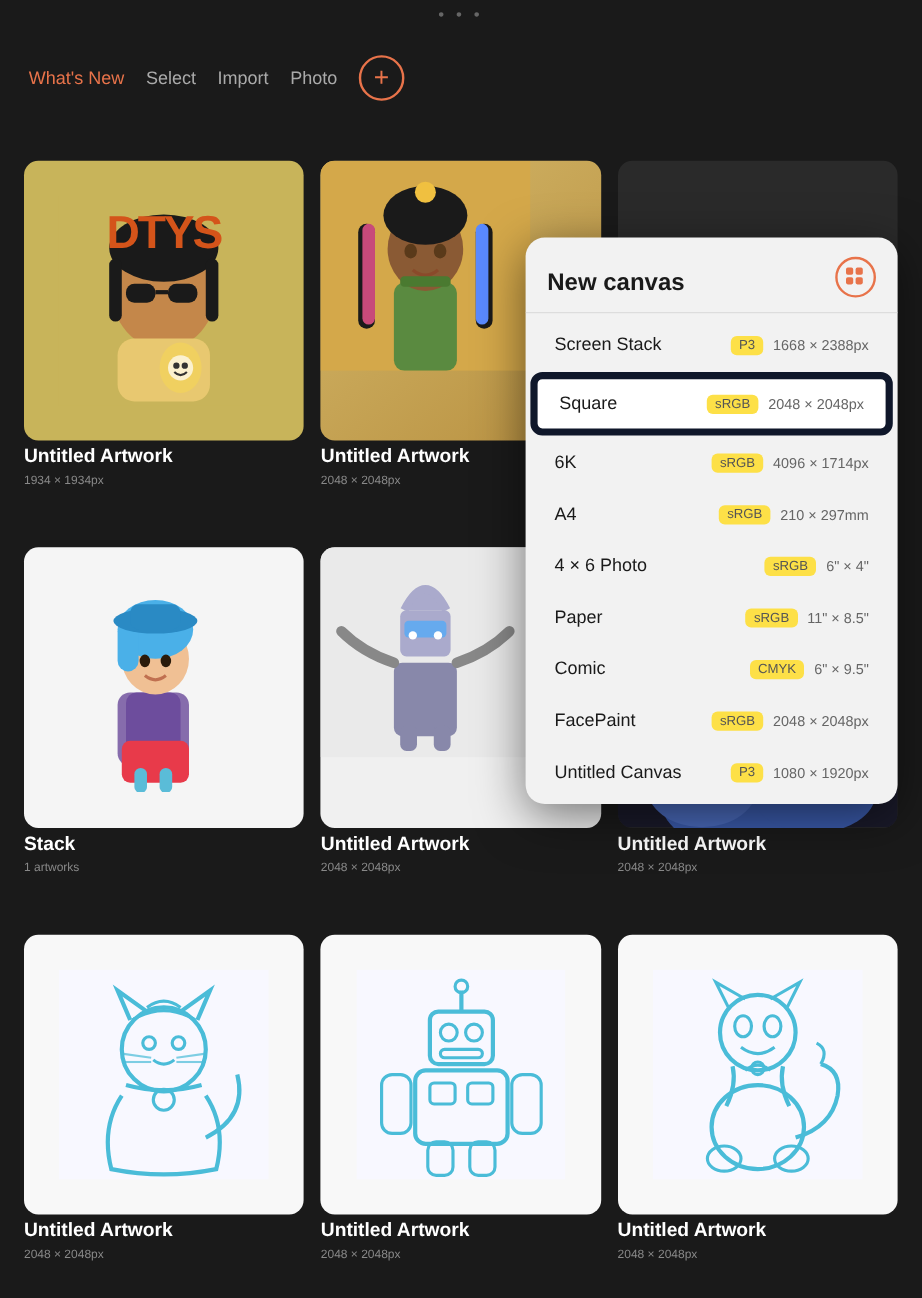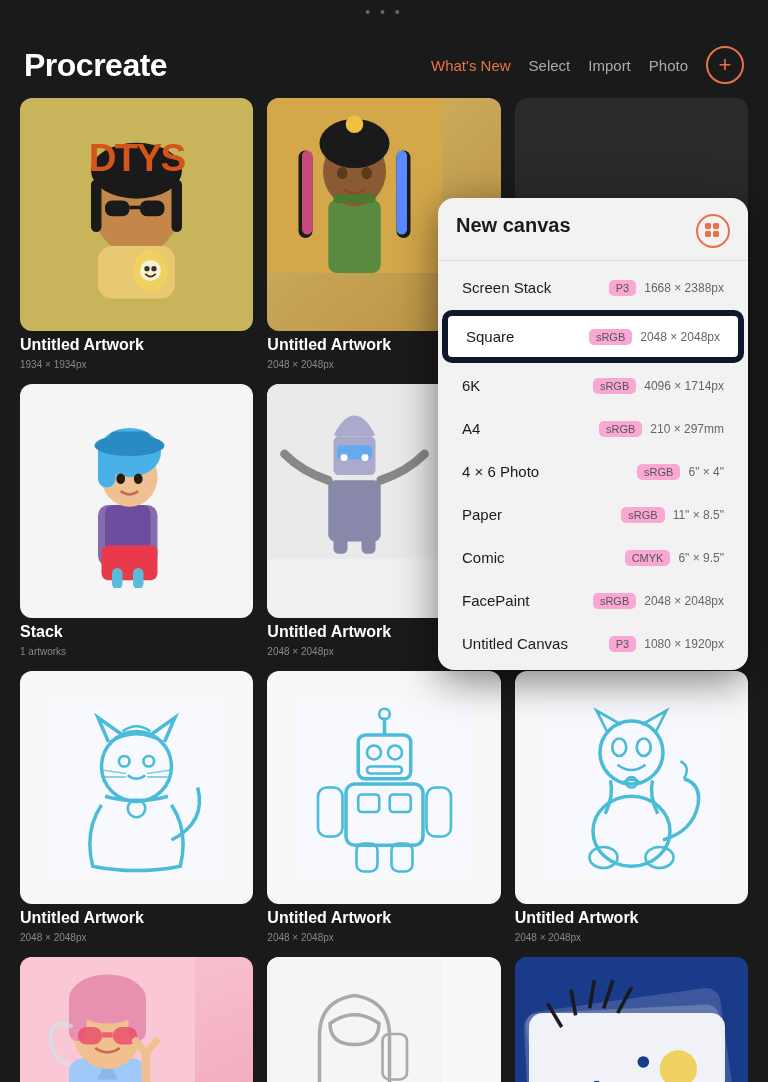--- a/index.html
+++ b/index.html
@@ -76,20 +76,21 @@
       display: flex;
       flex-direction: column;
       gap: 5px;
     }
     .artwork-thumb {
       width: 100%;
       aspect-ratio: 1;
       border-radius: 12px;
       overflow: hidden;
       position: relative;
+      margin-top: 36px;
     }
     .artwork-label {
       font-size: 16px;
       font-weight: 600;
       color: #fff;
     }
     .artwork-sublabel {
       font-size: 10px;
       color: #888;
     }
@@ -141,21 +142,21 @@
       width: 310px;
       background: #f2f2f2;
       border-radius: 16px;
       padding: 0;
       box-shadow: 0 10px 40px rgba(0,0,0,0.5);
       z-index: 100;
       overflow: hidden;
     }
     .popup-header {
       display: flex;
-      align-items: flex-start;
+      align-items: flex-end;
       justify-content: space-between;
       padding: 16px 18px 12px 18px;
       border-bottom: 1px solid #ddd;
     }
     .popup-title {
       font-size: 20px;
       font-weight: 700;
       color: #1a1a1a;
     }
     .popup-icon-btn {
@@ -192,21 +193,21 @@
       font-weight: 500;
       color: #1a1a1a;
     }
     .popup-row-meta {
       display: flex;
       align-items: center;
       gap: 8px;
     }
     .popup-tag {
       font-size: 11px;
-      background: #f9a8d4;
+      background: #fde047;
       color: #555;
       padding: 2px 7px;
       border-radius: 5px;
       font-weight: 500;
     }
     .popup-dims {
       font-size: 12px;
       color: #666;
     }
 
@@ -216,21 +217,20 @@
     }
   </style>
 </head>
 <body>
 
 <div class="three-dots">
   <span>• • •</span>
 </div>
 
 <header class="header">
-  <div class="header-title">Procreate</div>
   <nav class="header-nav">
     <span class="nav-item active">What's New</span>
     <span class="nav-item">Select</span>
     <span class="nav-item">Import</span>
     <span class="nav-item">Photo</span>
     <div class="add-button">+</div>
   </nav>
 </header>
 
 <div class="content-area">

